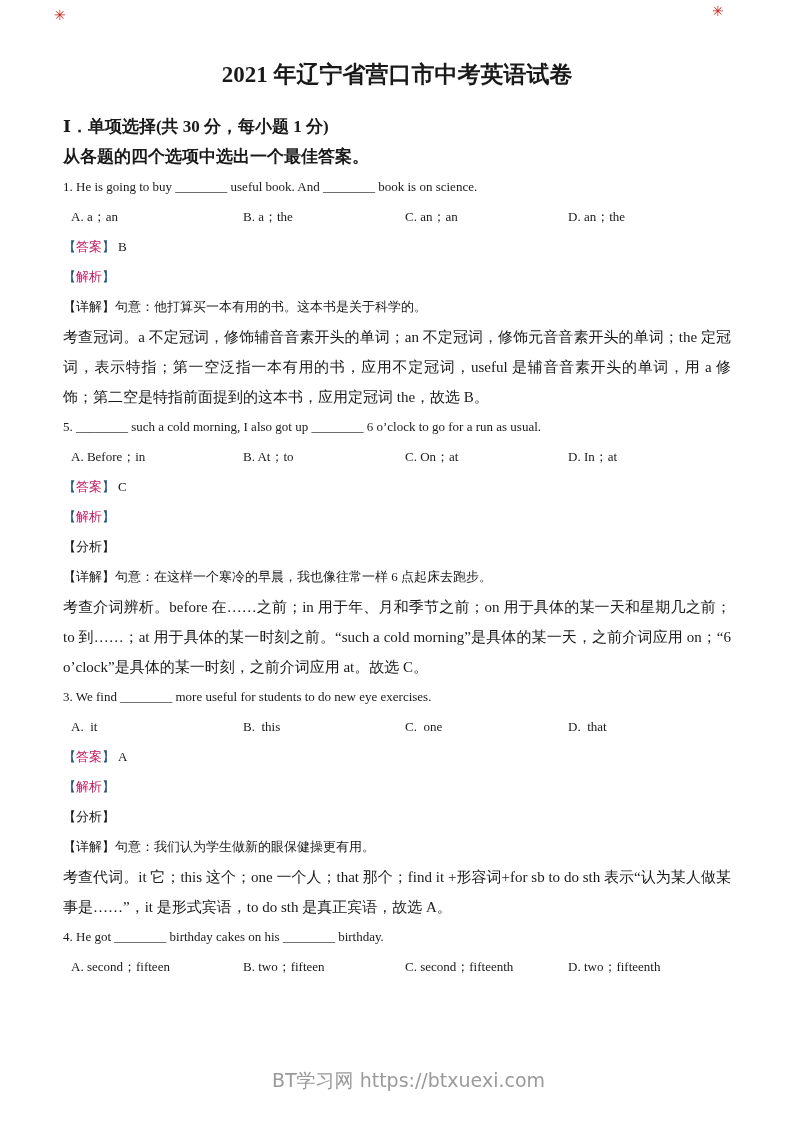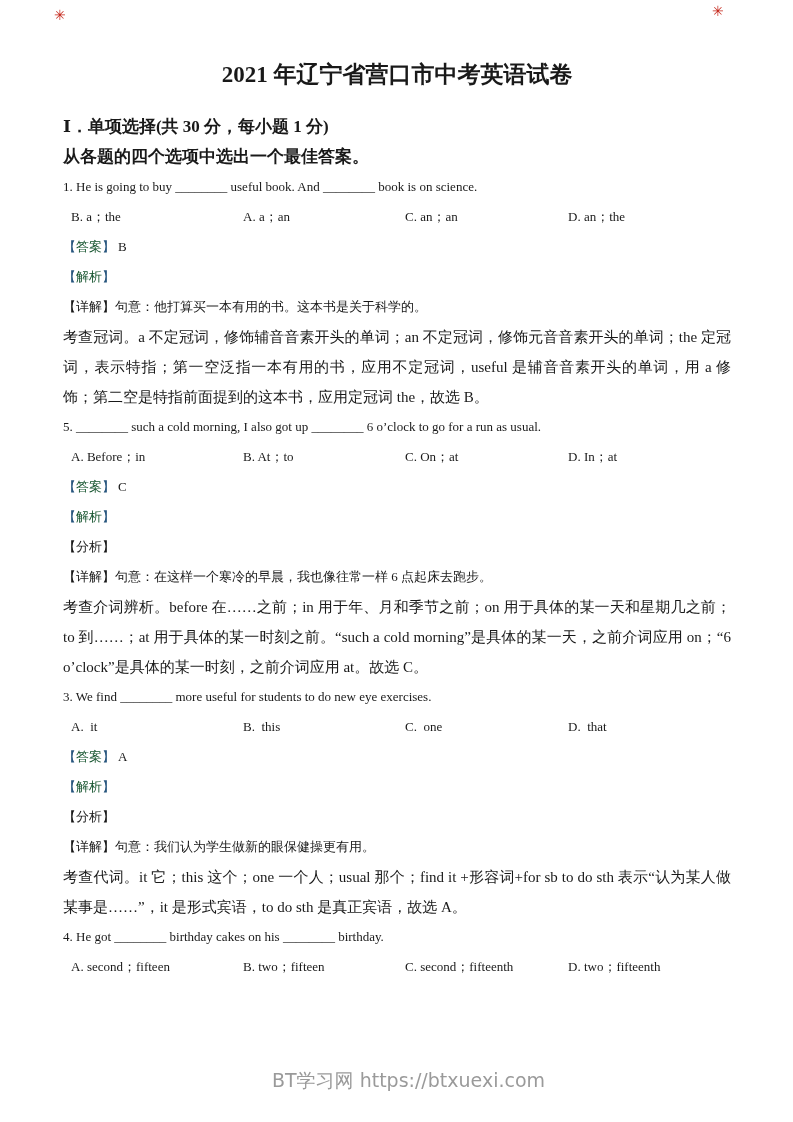--- a/index.html
+++ b/index.html
@@ -26,21 +26,21 @@
     font-size: 15px;
     line-height: 30px;
     text-align: justify;
   }
   .options {
     display: grid;
     grid-template-columns: 172px 162px 163px 1fr;
   }
   .opt { white-space: pre-wrap; padding-left: 8px; }
   .lab-br { color: #28567e; }
-  .lab-blue { color: #14532d; text-align: center; }
+  .lab-blue { color: #be185d; text-align: center; }
   .answer-letter { margin-left: 3px; }
   .corner-mark {
     position: absolute;
     font-size: 14px;
     color: #c5271b;
     font-family: "DejaVu Sans", sans-serif;
     line-height: 14px;
   }
   .corner-mark.left  { left: 54px;  top: 8px; }
   .corner-mark.right { left: 712px; top: 4px; }
@@ -65,22 +65,22 @@
 
   <div class="content">
 
     <div class="doc-title">2021 年辽宁省营口市中考英语试卷</div>
 
     <div class="line heading">Ⅰ．单项选择(共 30 分，每小题 1 分)</div>
     <div class="line instruction">从各题的四个选项中选出一个最佳答案。</div>
 
     <div class="line">1. He is going to buy ________ useful book. And ________ book is on science.</div>
     <div class="line options">
+      <span class="opt">A. a；an</span>
       <span class="opt">B. a；the</span>
-      <span class="opt">A. a；an</span>
       <span class="opt">C. an；an</span>
       <span class="opt">D. an；the</span>
     </div>
     <div class="line">
       <span class="lab-br">【</span><span class="lab-blue">答案</span><span class="lab-br">】</span><span class="answer-letter">B</span>
     </div>
     <div class="line">
       <span class="lab-br">【</span><span class="lab-blue">解析</span><span class="lab-br">】</span>
     </div>
     <div class="line">【详解】句意：他打算买一本有用的书。这本书是关于科学的。</div>
@@ -111,21 +111,21 @@
       <span class="opt">D.  that</span>
     </div>
     <div class="line">
       <span class="lab-br">【</span><span class="lab-blue">答案</span><span class="lab-br">】</span><span class="answer-letter">A</span>
     </div>
     <div class="line">
       <span class="lab-br">【</span><span class="lab-blue">解析</span><span class="lab-br">】</span>
     </div>
     <div class="line">【分析】</div>
     <div class="line">【详解】句意：我们认为学生做新的眼保健操更有用。</div>
-    <div class="para">考查代词。it 它；this 这个；one 一个人；usual 那个；find it +形容词+for sb to do sth 表示“认为某人做某事是……”，it 是形式宾语，to do sth 是真正宾语，故选 A。</div>
+    <div class="para">考查代词。it 它；this 这个；one 一个人；that 那个；find it +形容词+for sb to do sth 表示“认为某人做某事是……”，it 是形式宾语，to do sth 是真正宾语，故选 A。</div>
 
     <div class="line">4. He got ________ birthday cakes on his ________ birthday.</div>
     <div class="line options">
       <span class="opt">A. second；fifteen</span>
       <span class="opt">B. two；fifteen</span>
       <span class="opt">C. second；fifteenth</span>
       <span class="opt">D. two；fifteenth</span>
     </div>
 
   </div>

